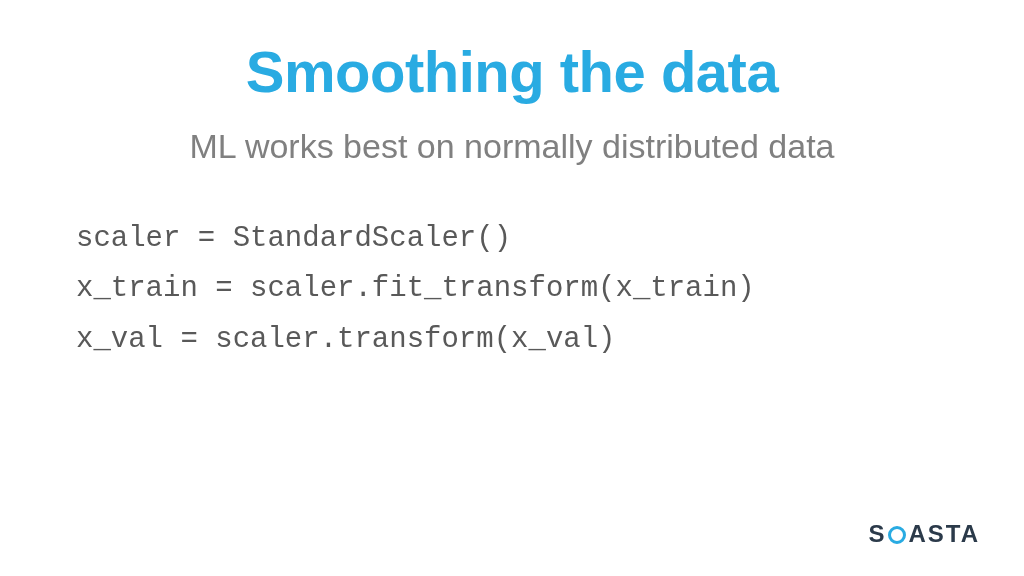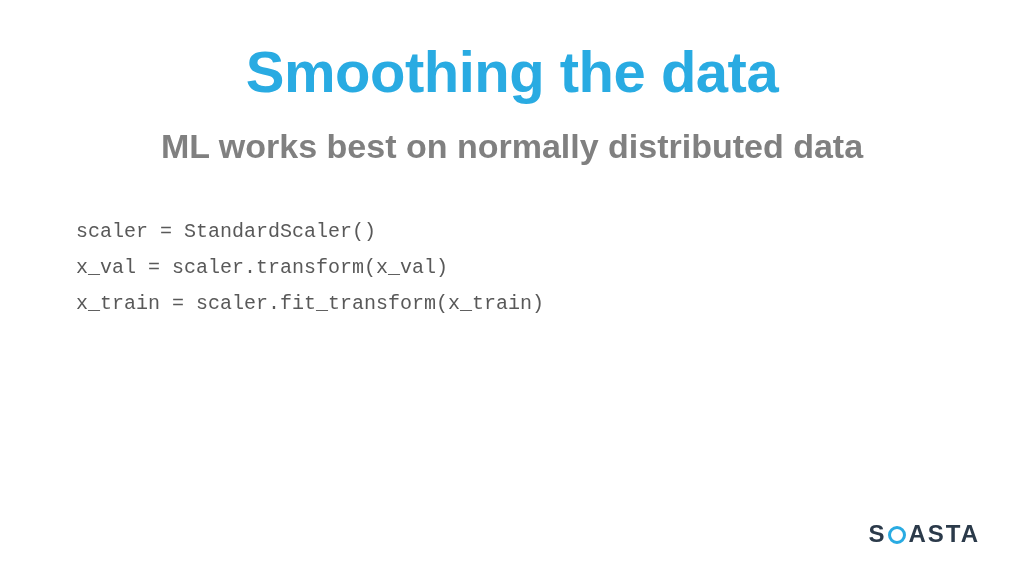--- a/index.html
+++ b/index.html
@@ -18,28 +18,28 @@
     .title {
       font-size: 58px;
       font-weight: 700;
       color: #29abe2;
       text-align: center;
       letter-spacing: -0.5px;
       margin-bottom: 22px;
     }
     .subtitle {
       font-size: 34px;
-      font-weight: 700;
+      font-weight: 400;
       color: #808080;
       text-align: center;
       margin-bottom: 50px;
     }
     .code-block {
       font-family: "Courier New", Courier, monospace;
-      font-size: 20px;
+      font-size: 29px;
       color: #595959;
       line-height: 1.6;
       padding-left: 6px;
     }
     .code-block div { white-space: pre; margin-bottom: 4px; }
     .footer {
       position: absolute;
       bottom: 24px;
       left: 0;
       right: 0;
@@ -86,22 +86,22 @@
 <body>
 
 <div class="slide">
 
   <h1 class="title">Smoothing the data</h1>
 
   <div class="subtitle">ML works best on normally distributed data</div>
 
   <div class="code-block">
     <div>scaler = StandardScaler()</div>
+    <div>x_train = scaler.fit_transform(x_train)</div>
     <div>x_val = scaler.transform(x_val)</div>
-    <div>x_train = scaler.fit_transform(x_train)</div>
   </div>
 
   <div class="footer">
     <div class="logo-soasta">
       <span>S</span>
         <span class="so-o"></span>
         <span>ASTA</span>
     </div>
   </div>
 

